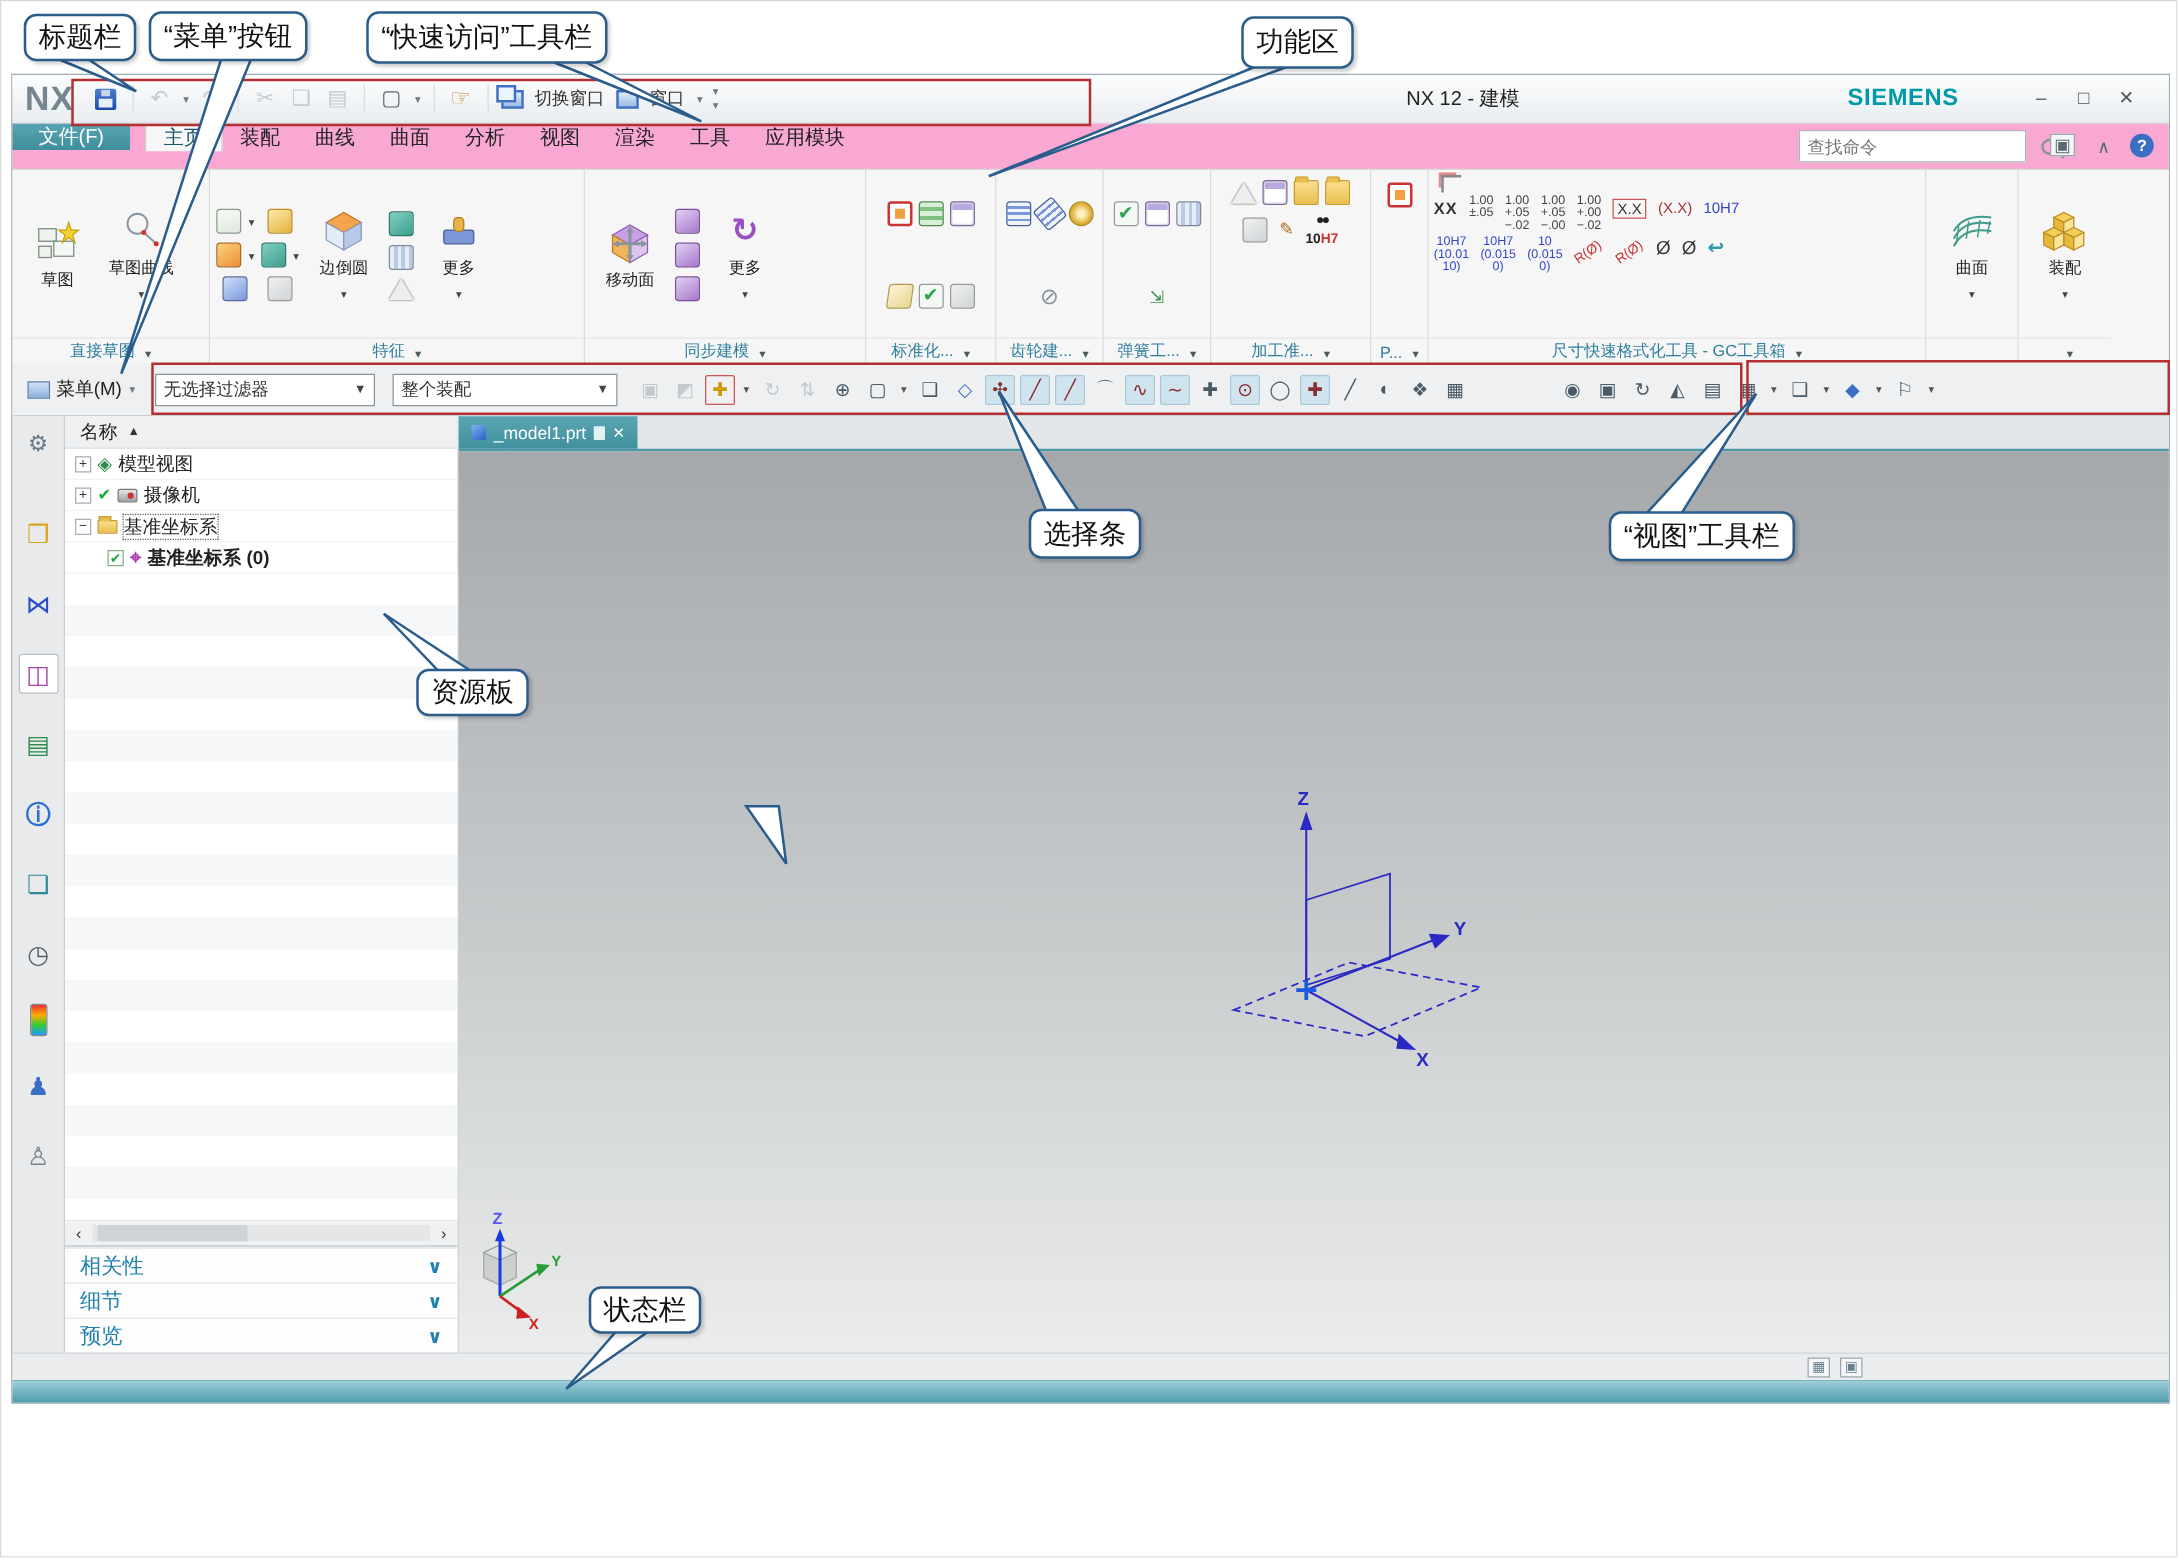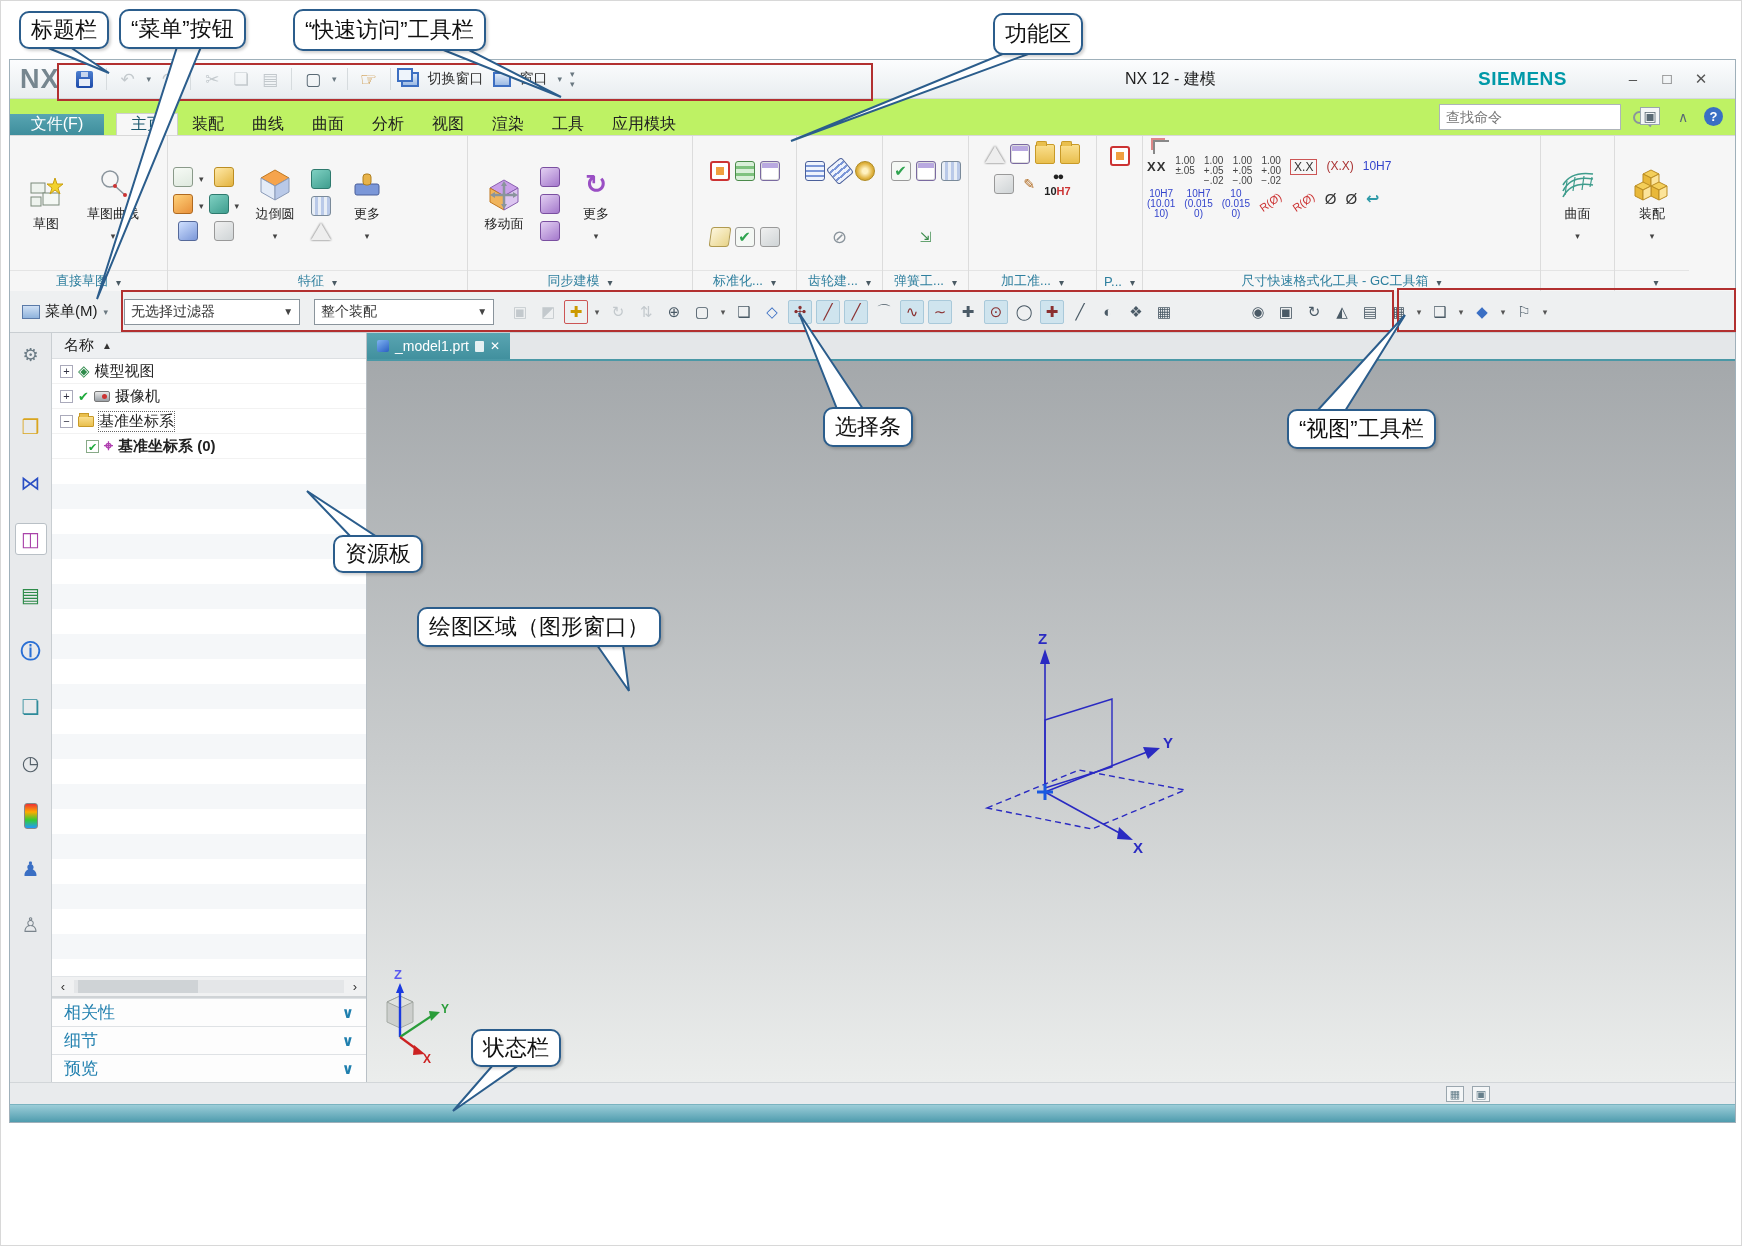--- a/index.html
+++ b/index.html
@@ -19,21 +19,21 @@
   .floppy::before{content:"";position:absolute;left:5px;top:1px;width:7px;height:5px;background:#c7d6ee;}
   .car-s{font-size:9px;color:#6a7880;margin-left:1px;}
   .qlbl{font-size:14px;color:#333;margin:0 2px;}
   .winico{width:18px;height:15px;border:2px solid #3d6fc2;background:linear-gradient(#dfeaf8,#9dbbe4);position:relative;}
   .winico.dbl::after{content:"";position:absolute;left:-6px;top:-6px;width:12px;height:10px;border:2px solid #3d6fc2;background:#eef4fb;}
   .title-text{position:absolute;left:1115px;top:9px;font-size:16px;color:#222;}
   .brand{position:absolute;left:1468px;top:8px;font-size:19px;font-weight:bold;color:#0099a8;letter-spacing:.5px;}
   .wctl{position:absolute;top:7px;width:26px;height:24px;text-align:center;font-size:15px;color:#555;line-height:24px;}
 
   
-  .menubar{position:absolute;left:0;top:39px;width:100%;height:37px;background:#bef264;border-bottom:1px solid #d8d8d8;display:flex;align-items:flex-end;}
+  .menubar{position:absolute;left:0;top:39px;width:100%;height:37px;background:#f9a8d4;border-bottom:1px solid #d8d8d8;display:flex;align-items:flex-start;}
   .filetab{width:94px;background:linear-gradient(#58a5b2,#3f8e9c);color:#fff;font-size:16px;display:flex;align-items:center;justify-content:center;}
   .mtabs{display:flex;align-items:stretch;margin-left:12px;}
   .mtab{padding:0 14px;font-size:16px;color:#222;display:flex;align-items:center;}
   .mtab.active{background:#f7f7f7;border:1px solid #cfcfcf;border-bottom:none;color:#1a586e;}
   .msearch{position:absolute;left:1429px;top:5px;width:182px;height:26px;background:#fff;border:1px solid #aeb4b9;display:flex;align-items:center;}
   .msearch input{border:none;outline:none;flex:1;font-size:14px;color:#444;padding:0 6px;background:transparent;font-family:inherit;}
   .mag{width:13px;height:13px;border:2px solid #8a949c;border-radius:50%;position:relative;margin-right:8px;flex:none;}
   .mag::after{content:"";position:absolute;left:10px;top:10px;width:7px;height:2px;background:#8a949c;transform:rotate(45deg);}
   .mico{position:absolute;top:8px;width:22px;height:20px;text-align:center;font-size:14px;color:#5a6a75;line-height:20px;}
   .helpico{background:#3a6fc4;color:#fff;border-radius:50%;width:19px;height:19px;font-weight:bold;font-size:13px;line-height:19px;}
@@ -716,16 +716,15 @@
     <polygon points="492,1064 518,1064 452,1110" fill="#fff" stroke="#2b5d8c" stroke-width="2"></polygon>
   </svg>
 
   <div class="callout" style="left:18px;top:10px;height:38px">标题栏</div>
   <div class="callout" style="left:118px;top:8px;height:40px">“菜单”按钮</div>
   <div class="callout" style="left:292px;top:8px;height:42px">“快速访问”工具栏</div>
   <div class="callout" style="left:992px;top:12px;height:42px">功能区</div>
   <div class="callout" style="left:822px;top:406px;height:40px">选择条</div>
   <div class="callout" style="left:1286px;top:408px;height:40px">“视图”工具栏</div>
   <div class="callout" style="left:332px;top:534px;height:38px">资源板</div>
-  <div class="callout" style="left:416px;top:606px;height:40px">绘图区域（图形窗口）</div>
   <div class="callout" style="left:470px;top:1028px;height:38px">状态栏</div>
 
 </div>
 
 </body></html>

